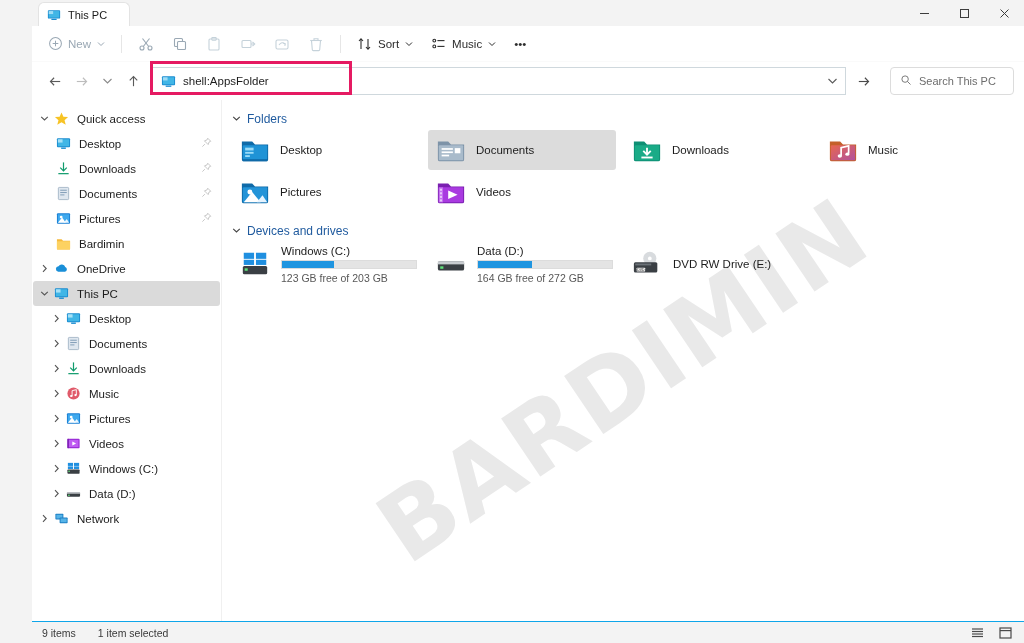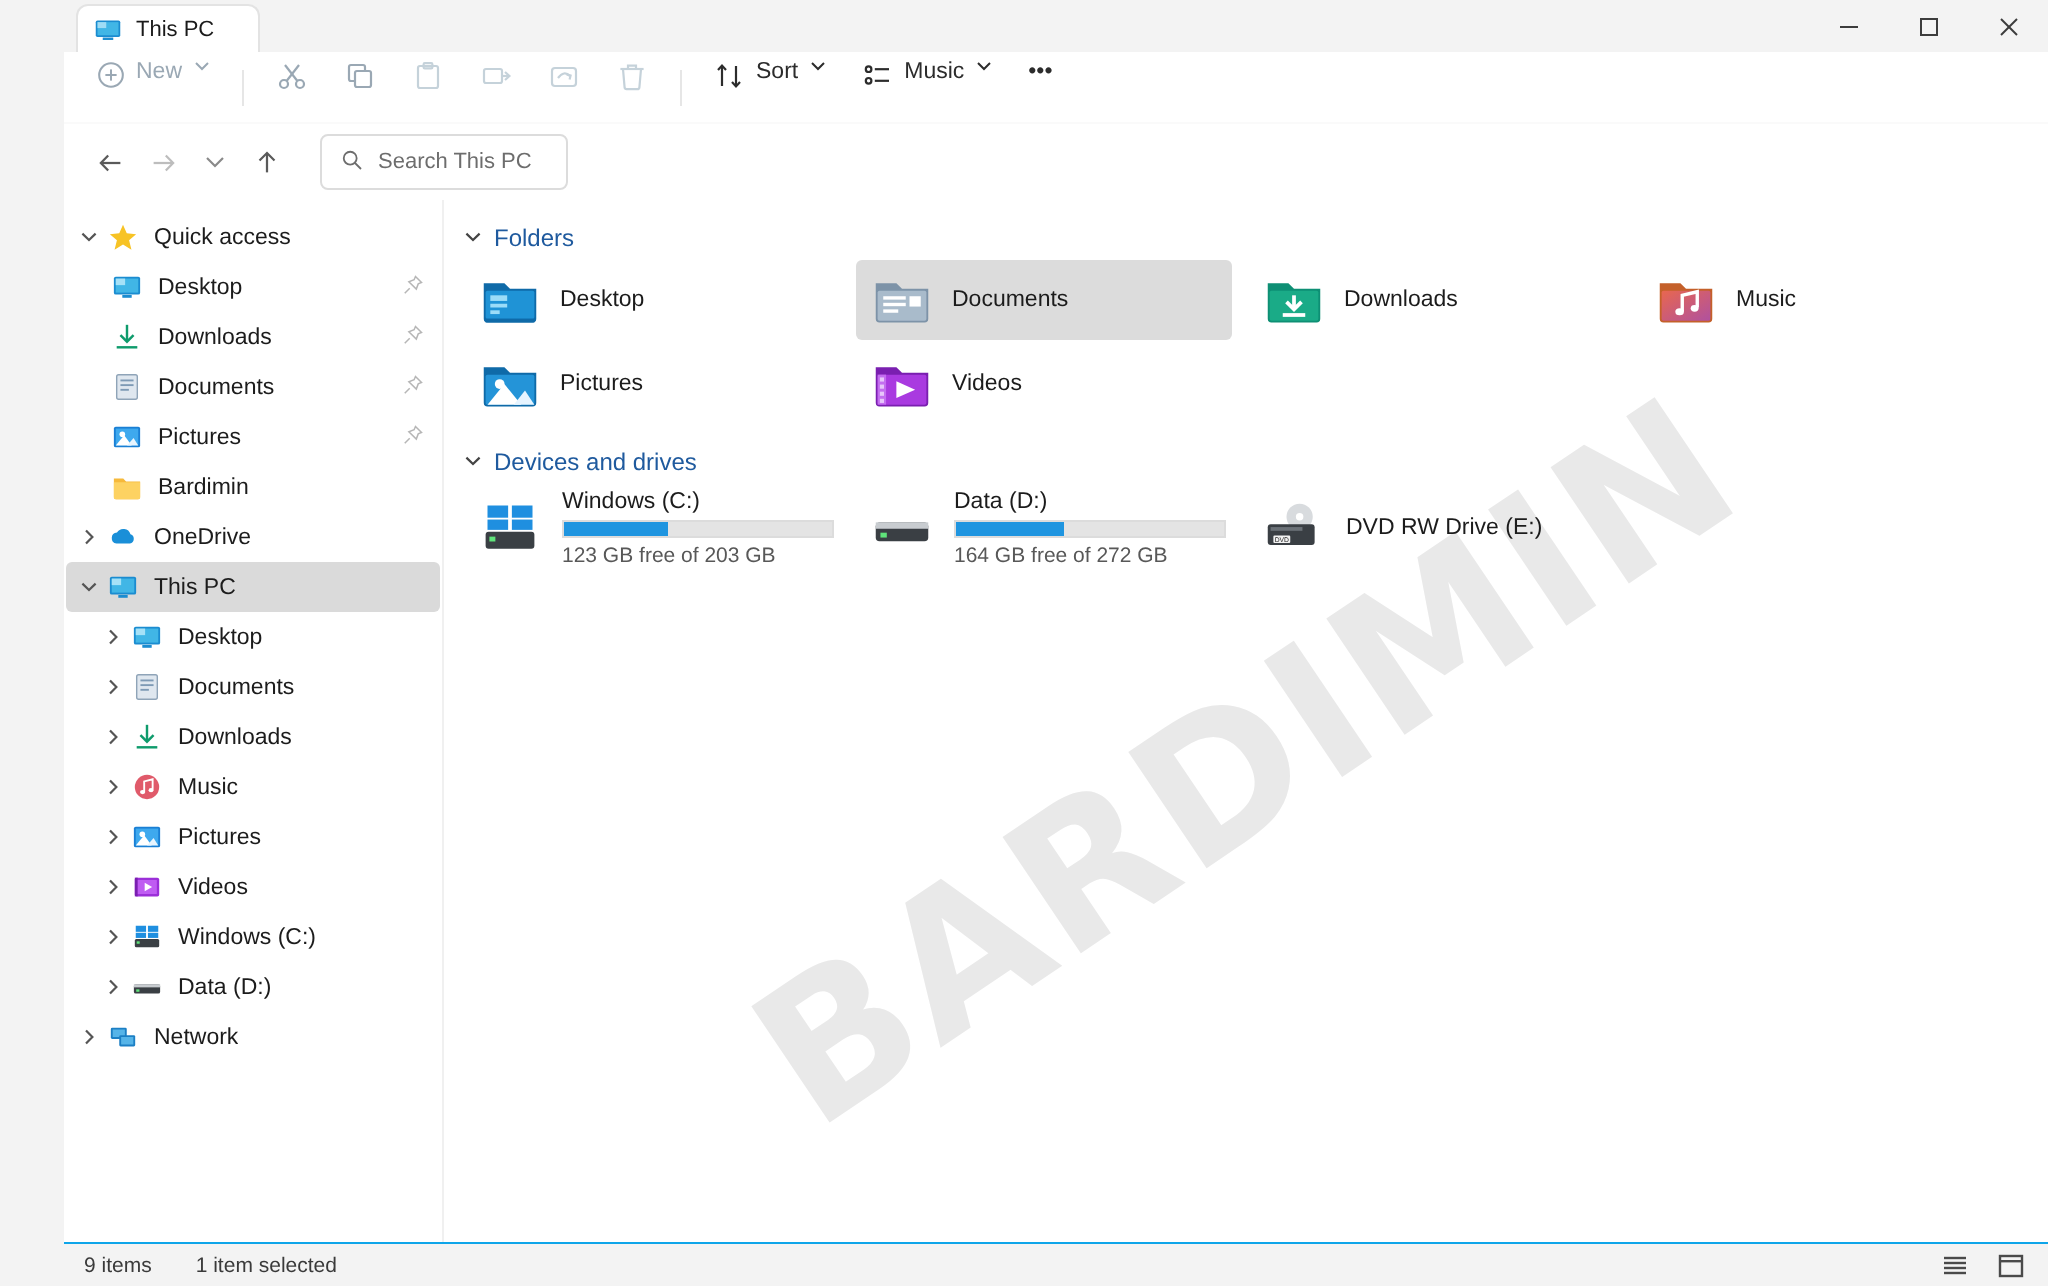--- a/index.html
+++ b/index.html
@@ -49,21 +49,21 @@
   
   .cmdbar {
     height: 36px; flex: 0 0 36px;
     display: flex; align-items: center;
     background: #ffffff;
     padding: 0 8px;
     gap: 2px;
     border-bottom: 1px solid #fafafa;
   }
   .cbtn {
-    height: 28px; display: flex; gap: 5px;
+    height: 28px; display: flex; align-items: center; gap: 5px;
     padding: 0 8px; border-radius: 4px;
     font-size: 11.5px; color: #9aa8b4;
     user-select: none;
   }
   .cbtn svg { display: block; }
   .cb-sep { width: 1px; height: 18px; background: #e6e6e6; margin: 0 6px; }
   .chev { font-size: 7px; color: #9aa8b4; margin-left: 1px; }
   .cbtn.dark { color: #2c2c2c; }
   .cbtn.dark .chev { color: #2c2c2c; }
 
@@ -411,20 +411,45 @@
           <path d="M1.5 2 L5.5 6 L9.5 2" fill="none" stroke="#8a8a8a" stroke-width="1.1"></path>
         </svg>
     </div>
     <div class="navbtn">
       <svg width="15" height="15" viewBox="0 0 16 16" fill="none" stroke="#5a5a5a" stroke-width="1.2">
           <line x1="8" y1="13" x2="8" y2="3"></line>
           <path d="M4 6.7 L8 2.7 L12 6.7"></path>
         </svg>
     </div>
 
+    <div class="addr-wrap">
+      <div class="addrbox">
+        <span class="addr-icon">
+          <svg viewBox="0 0 16 16" width="15" height="15">
+            <rect x="1" y="2.5" width="14" height="9.5" rx="1" fill="#1b8cd0"></rect>
+            <rect x="2" y="3.5" width="12" height="7.5" fill="#41b6e6"></rect>
+            <rect x="2" y="3.5" width="5" height="3.4" fill="#9fdcf5"></rect>
+            <rect x="5" y="12.3" width="6" height="1.4" fill="#1b8cd0"></rect>
+          </svg>
+        </span>
+        <span>shell:AppsFolder</span>
+      </div>
+      <div class="addr-drop">
+        <svg width="11" height="8" viewBox="0 0 11 8">
+            <path d="M1.5 2 L5.5 6 L9.5 2" fill="none" stroke="#5a5a5a" stroke-width="1.1"></path>
+          </svg>
+      </div>
+      <div class="addr-go">
+        <svg width="15" height="15" viewBox="0 0 16 16" fill="none" stroke="#4a4a4a" stroke-width="1.2">
+            <line x1="3" y1="8" x2="13" y2="8"></line>
+            <path d="M9.5 4 L13.4 8 L9.5 12"></path>
+          </svg>
+      </div>
+      <div class="redbox"></div>
+    </div>
 
     <div class="searchbox">
       <span>
         <svg width="12" height="12" viewBox="0 0 16 16" fill="none" stroke="#6d6d6d" stroke-width="1.2">
             <circle cx="6.8" cy="6.8" r="4.3"></circle>
             <line x1="10" y1="10" x2="14" y2="14"></line>
           </svg>
       </span>
       <span>Search This PC</span>
     </div>

